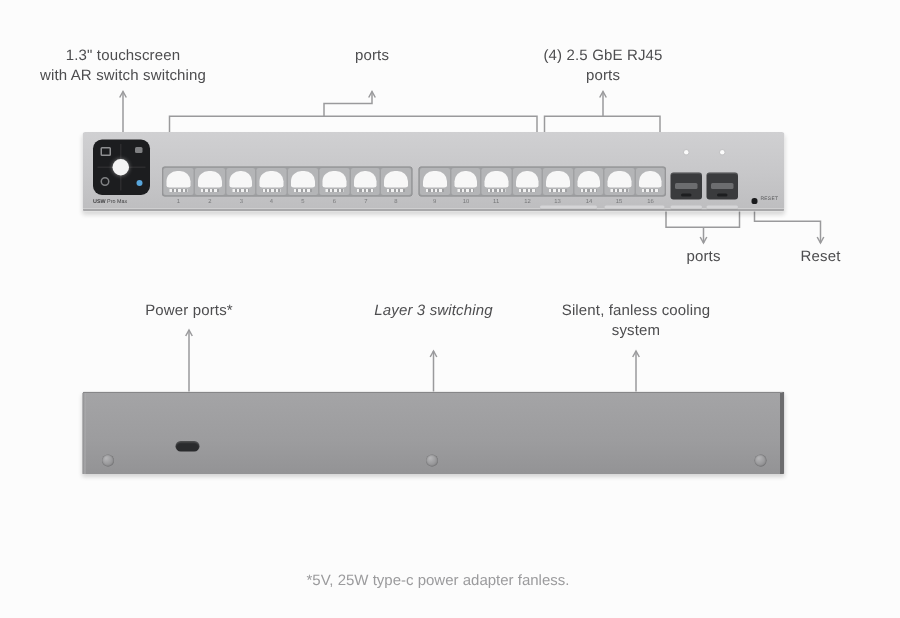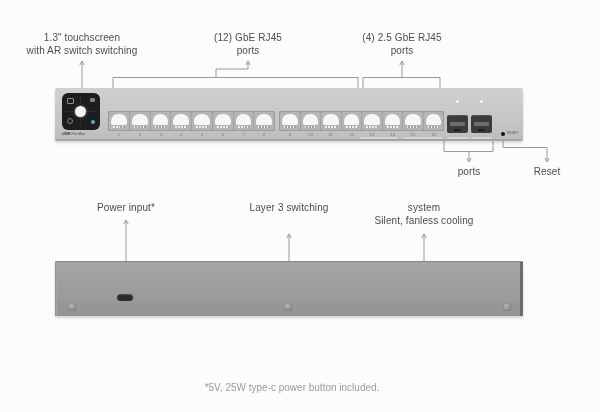--- a/index.html
+++ b/index.html
@@ -102,21 +102,20 @@
 </head>
 <body>
 
 <div id="canvas">
 
   <div class="label" style="left:2px;top:32px;width:160px;">
     <div>1.3" touchscreen</div>
     <div>with AR switch switching</div>
   </div>
   <div class="label" style="left:188px;top:32px;width:120px;">
-    <div>(12) GbE RJ45</div>
     <div>ports</div>
   </div>
   <div class="label" style="left:342px;top:32px;width:120px;">
     <div>(4) 2.5 GbE RJ45</div>
     <div>ports</div>
   </div>
 
   <svg id="lines" width="600" height="412">
     <path d="M82 61 V88"></path>
     <path d="M79.8 65 L82 61 L84.2 65"></path>
@@ -259,33 +258,33 @@
   </div>
 
   <div class="label" style="left:409px;top:166px;width:120px;">
     <div>ports</div>
   </div>
   <div class="label" style="left:507px;top:166px;width:80px;">
     <div>Reset</div>
   </div>
 
   <div class="label" style="left:66px;top:202px;width:120px;">
-    <div>Power input*</div>
-  </div>
-  <div class="label" style="left:229px;top:202px;width:120px;">
+    <div>Power ports*</div>
+  </div>
+  <div class="label" style="left:229px;top:202px;width:120px;font-style:italic;">
     <div>Layer 3 switching</div>
   </div>
   <div class="label" style="left:354px;top:202px;width:140px;">
+    <div>Silent, fanless cooling</div>
     <div>system</div>
-    <div>Silent, fanless cooling</div>
   </div>
 
   <div class="rear-panel">
     <div class="edge-l"></div>
     <div class="usbc"></div>
     <div class="screw" style="left:13px;top:41px;"></div>
     <div class="screw" style="left:229px;top:41px;"></div>
     <div class="screw" style="left:448px;top:41px;"></div>
   </div>
 
-  <div class="footnote">*5V, 25W type-c power button included.</div>
+  <div class="footnote">*5V, 25W type-c power adapter fanless.</div>
 
 </div>
 
 </body></html>

